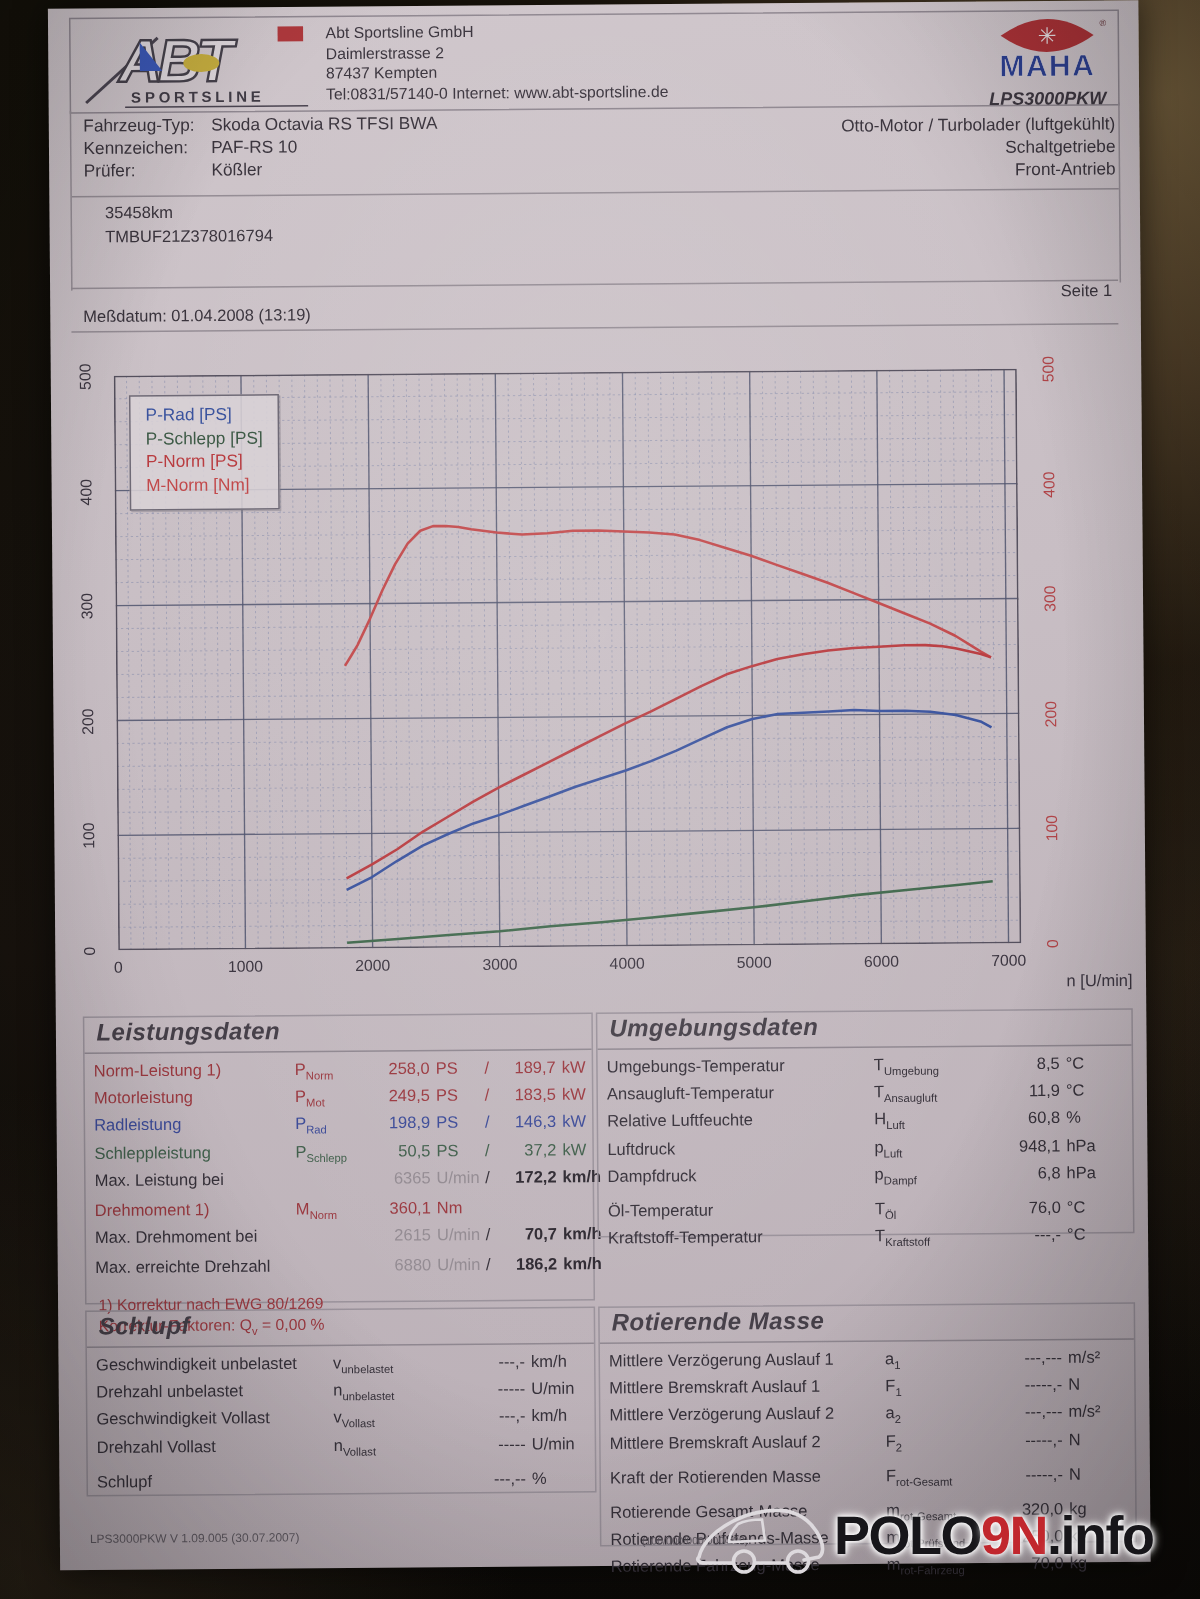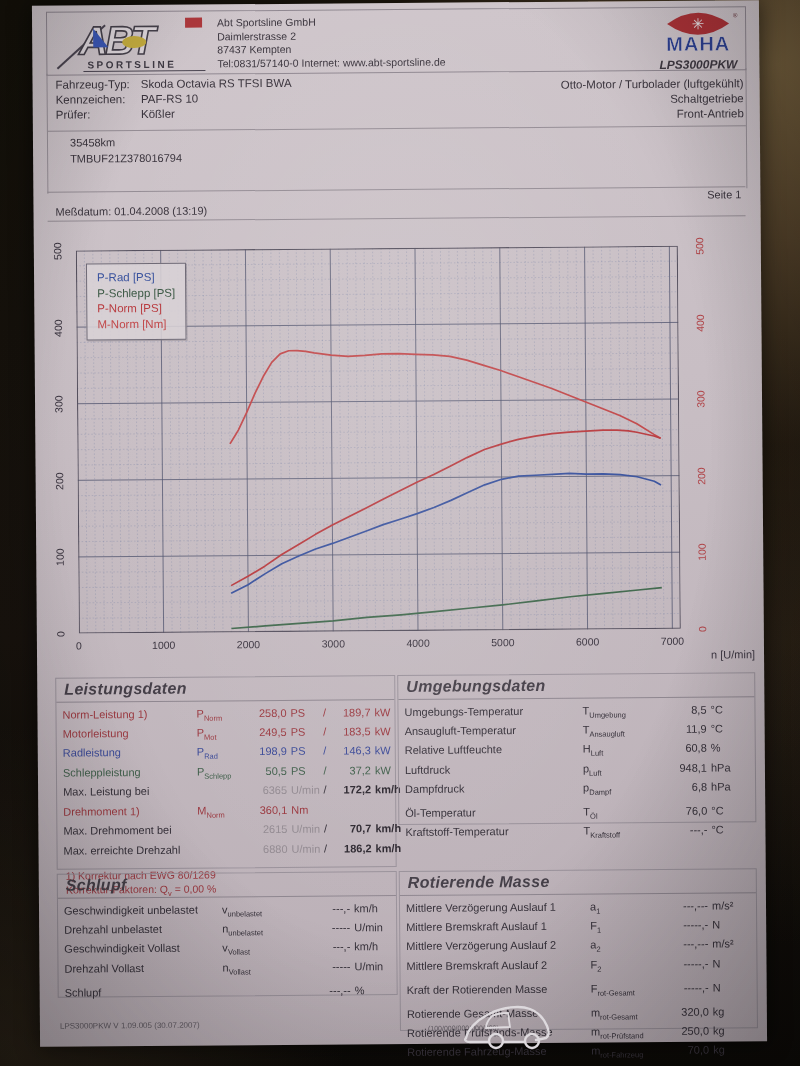--- a/index.html
+++ b/index.html
@@ -323,14 +323,15 @@
       <div class="ytick" style="left: 651px; top: 239px; color: rgb(176, 68, 72);">500</div>
     </div>
 
   <div class="wm">
     <svg width="98" height="56" viewBox="0 0 98 56">
       <path d="M8,42 C10,33 19,24 31,18 C44,11 62,9 72,13 C80,16 86,23 89,30 C91,35 91,40 88,42 L78,44 M8,42 C6,44 8,46 12,46 L30,46 M46,46 L66,46" fill="none" stroke="#ddd9dd" stroke-width="2.4" stroke-linecap="round"></path>
       <path d="M34,20 C30,24 28,28 28,32 L52,31 L50,17 C44,17 38,18 34,20 Z" fill="none" stroke="#ddd9dd" stroke-width="1.8"></path>
       <circle cx="38" cy="45" r="7" fill="none" stroke="#ddd9dd" stroke-width="2.4"></circle>
       <circle cx="74" cy="45" r="7" fill="none" stroke="#ddd9dd" stroke-width="2.4"></circle>
     </svg>
+    <span class="wm-text"><span>POLO</span><span class="wm-9n">9N</span><span>.info</span></span>
   </div>
 </div>
 
 </body></html>

